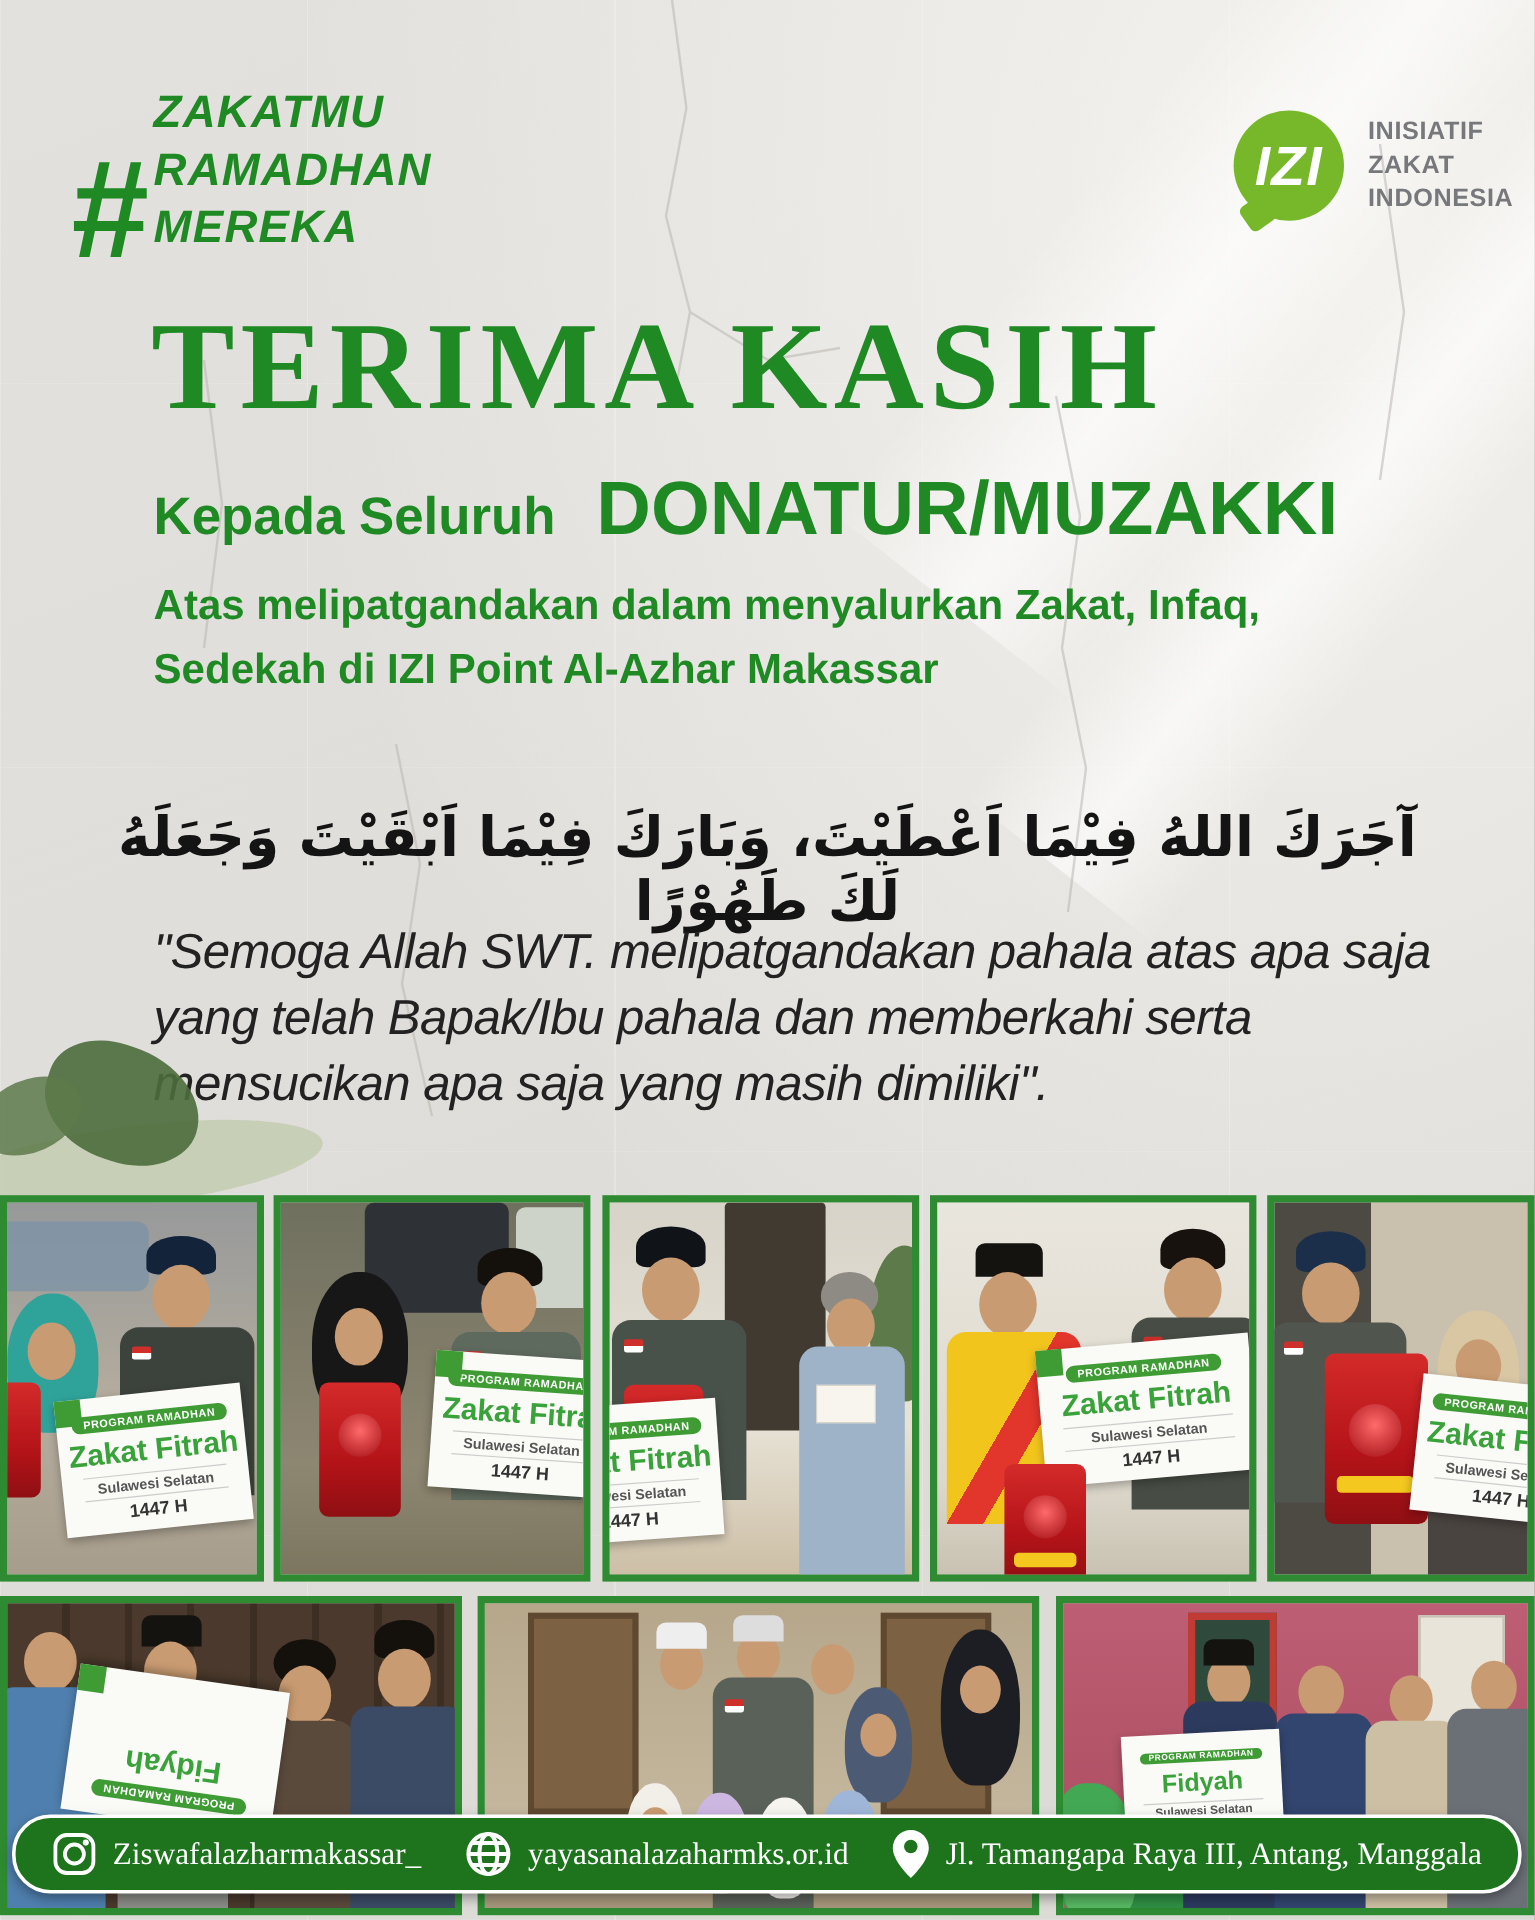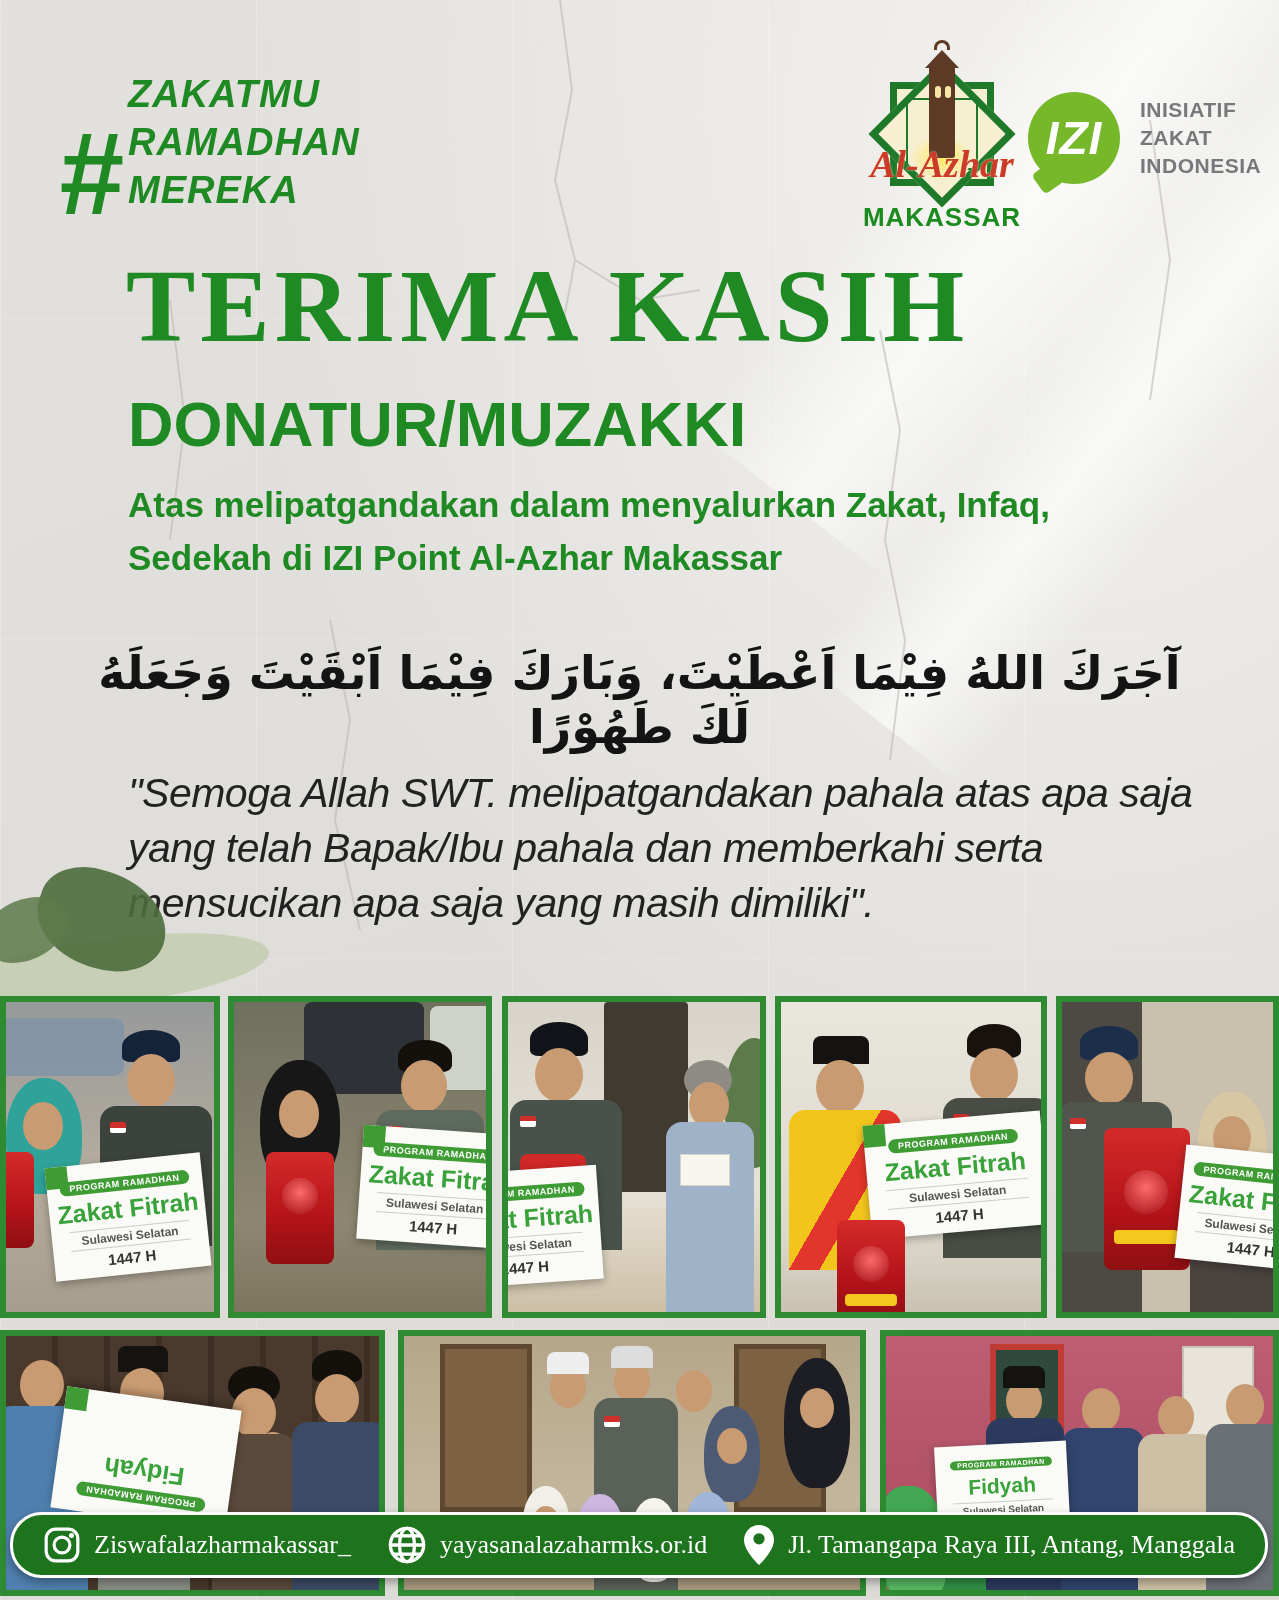--- a/index.html
+++ b/index.html
@@ -38,21 +38,21 @@
   .izi-tail{left:1036px;top:166px;width:24px;height:24px;background:#76b82a;border-radius:5px;transform:rotate(55deg);}
   .izi-mono{left:1028px;top:92px;width:92px;height:92px;display:flex;align-items:center;justify-content:center;
     color:#fff;font-weight:bold;font-style:italic;font-size:46px;letter-spacing:1px;}
   .izi-tag{left:1140px;top:96px;font-size:21px;line-height:28px;font-weight:bold;color:#77787b;letter-spacing:.5px;}
   
   .title{left:126px;top:246px;font-family:"Liberation Serif",serif;font-weight:bold;font-size:104px;color:#1f8a24;letter-spacing:5px;}
   .greet{left:128px;top:388px;display:flex;align-items:baseline;gap:34px;color:#1f8a24;}
   .greet .pfx{font-size:44px;font-weight:bold;}
   .greet .emp{font-size:63px;font-weight:bold;letter-spacing:0;}
   .bodytext{left:128px;top:478px;font-size:35px;font-weight:bold;color:#1f8a24;line-height:53px;}
-  .arabic{left:90px;top:646px;width:1099px;text-align:center;direction:rtl;font-family:"DejaVu Sans",sans-serif;
+  .arabic{left:90px;top:670px;width:1099px;text-align:center;direction:rtl;font-family:"DejaVu Sans",sans-serif;
     font-weight:bold;font-size:46px;color:#141414;}
   .quote{left:128px;top:766px;font-size:41px;font-style:italic;color:#222;line-height:55px;letter-spacing:-0.5px;}
   
   .leaf1{left:-40px;top:938px;width:310px;height:66px;background:#c3cdb0;border-radius:50%;transform:rotate(-7deg);opacity:.85;}
   .leaf2{left:36px;top:872px;width:132px;height:96px;background:#4c6b3c;border-radius:45% 60% 50% 55%;transform:rotate(18deg);opacity:.9;}
   .leaf3{left:-20px;top:900px;width:90px;height:60px;background:#5d7a4a;border-radius:50%;transform:rotate(-24deg);opacity:.85;}
   
   .ph{position:absolute;border:6px solid #2e8b32;box-sizing:border-box;overflow:hidden;background:#cfcac0;}
   .head{position:absolute;border-radius:50%;background:#c99b72;}
   .hijab{position:absolute;border-radius:48% 48% 42% 42%;}
@@ -94,45 +94,33 @@
     </g>
   </svg>
 
   <div class="abs hash-symbol">#</div>
   <div class="abs hash-lines">
     <div>ZAKATMU</div>
     <div>RAMADHAN</div>
     <div>MEREKA</div>
   </div>
 
-  <div class="abs azh">
-    <div class="sq"></div>
-    <div class="sq sq2"></div>
-    <div class="sqi"></div>
-    <div class="glow"></div>
-    <div class="towercap"></div>
-    <div class="tower"></div>
-    <div class="crescent"></div>
-    <div class="win" style="left:75px;top:46px;"></div>
-    <div class="win" style="left:85px;top:46px;"></div>
-    <div class="name">Al-Azhar</div>
-    <div class="city">MAKASSAR</div>
-  </div>
 
   <div class="abs izi-tail"></div>
   <div class="abs izi-bubble"></div>
   <div class="abs izi-mono">IZI</div>
   <div class="abs izi-tag">
     <div>INISIATIF</div>
     <div>ZAKAT</div>
     <div>INDONESIA</div>
   </div>
 
   <div class="abs title">TERIMA KASIH</div>
   <div class="abs greet">
+    <span class="pfx">Kepada Seluruh</span>
     <span class="emp">DONATUR/MUZAKKI</span>
   </div>
   <div class="abs bodytext">
     <div>Atas melipatgandakan dalam menyalurkan Zakat, Infaq,</div>
     <div>Sedekah di IZI Point Al-Azhar Makassar</div>
   </div>
 
   <div class="abs arabic">آجَرَكَ اللهُ فِيْمَا اَعْطَيْتَ، وَبَارَكَ فِيْمَا اَبْقَيْتَ وَجَعَلَهُ لَكَ طَهُوْرًا</div>
 
   <div class="abs quote">

